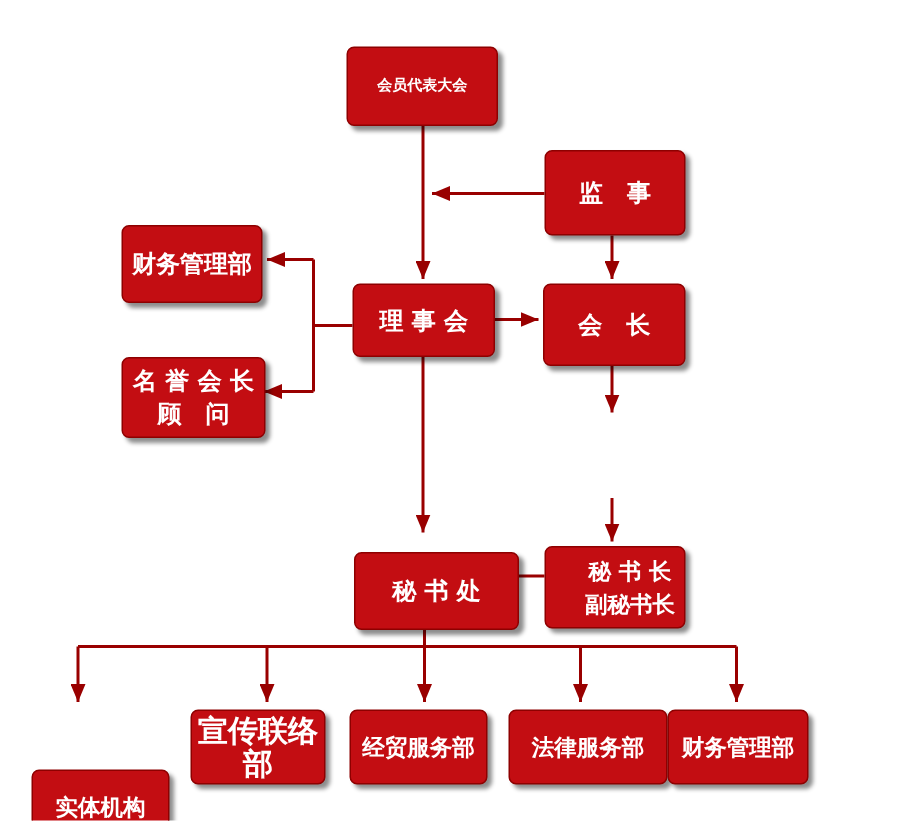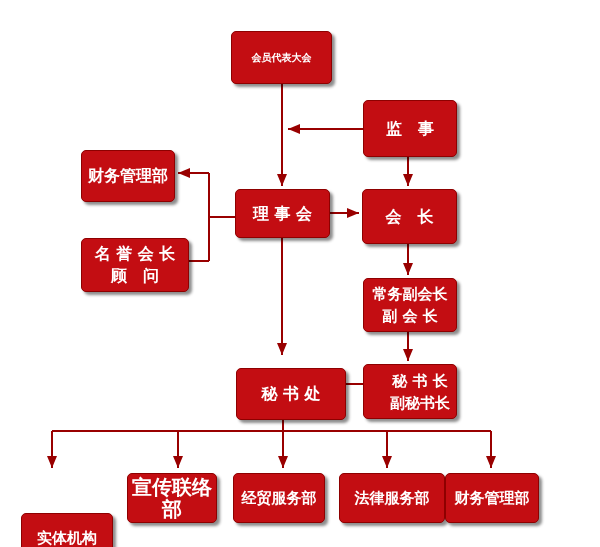--- a/index.html
+++ b/index.html
@@ -43,21 +43,21 @@
     align-items: center;
     justify-content: center;
     text-align: center;
     white-space: pre-line;
   }
   #n-member      { left:231px; top:31px;  width:101px; height:53px; font-size:10px; }
   #n-supervisor  { left:363px; top:100px; width:94px;  height:57px; }
   #n-honorary    { left:81px;  top:150px; width:94px;  height:52px; }
   #n-council     { left:235px; top:189px; width:95px;  height:49px; }
   #n-president   { left:362px; top:189px; width:95px;  height:55px; }
-  #n-advisor     { left:81px;  top:238px; width:108px;  height:54px; }
+  #n-advisor     { left:81px;  top:238px; width:96px;  height:54px; }
   #n-evp         { left:363px; top:278px; width:94px;  height:54px; font-size:15px; }
   #n-secretariat { left:236px; top:368px; width:110px;  height:52px; }
   #n-secgen      { left:363px; top:364px; width:94px;  height:55px; font-size:15px;padding-left:20px; }
   #n-d1 { left:21px;  top:473px; width:92px; height:50px; font-size:15px;margin-top:40px; }
   #n-d2 { left:127px; top:473px; width:90px; height:50px; font-size:20px; }
   #n-d3 { left:233px; top:473px; width:92px; height:50px; font-size:15px; }
   #n-d4 { left:339px; top:473px; width:106px; height:50px; font-size:15px; }
   #n-d5 { left:445px; top:473px; width:94px; height:50px; font-size:15px; }
 </style>
 </head>
@@ -101,22 +101,20 @@
     <line x1="491" y1="431" x2="491" y2="468" marker-end="url(#arrowhead)"></line>
   </svg>
 
   <div class="node" id="n-member">会员代表大会</div>
   <div class="node" id="n-supervisor">监　事</div>
   <div class="node" id="n-honorary">财务管理部</div>
   <div class="node" id="n-council">理 事 会</div>
   <div class="node" id="n-president">会　长</div>
   <div class="node" id="n-advisor">名 誉 会 长
 顾　问</div>
-  <div class="node" id="n-evp">常务副会长
-副 会 长</div>
   <div class="node" id="n-secretariat">秘 书 处</div>
   <div class="node" id="n-secgen">秘 书 长
 副秘书长</div>
   <div class="node" id="n-d1">实体机构</div>
   <div class="node" id="n-d2">宣传联络部</div>
   <div class="node" id="n-d3">经贸服务部</div>
   <div class="node" id="n-d4">法律服务部</div>
   <div class="node" id="n-d5">财务管理部</div>
 
 </div>

